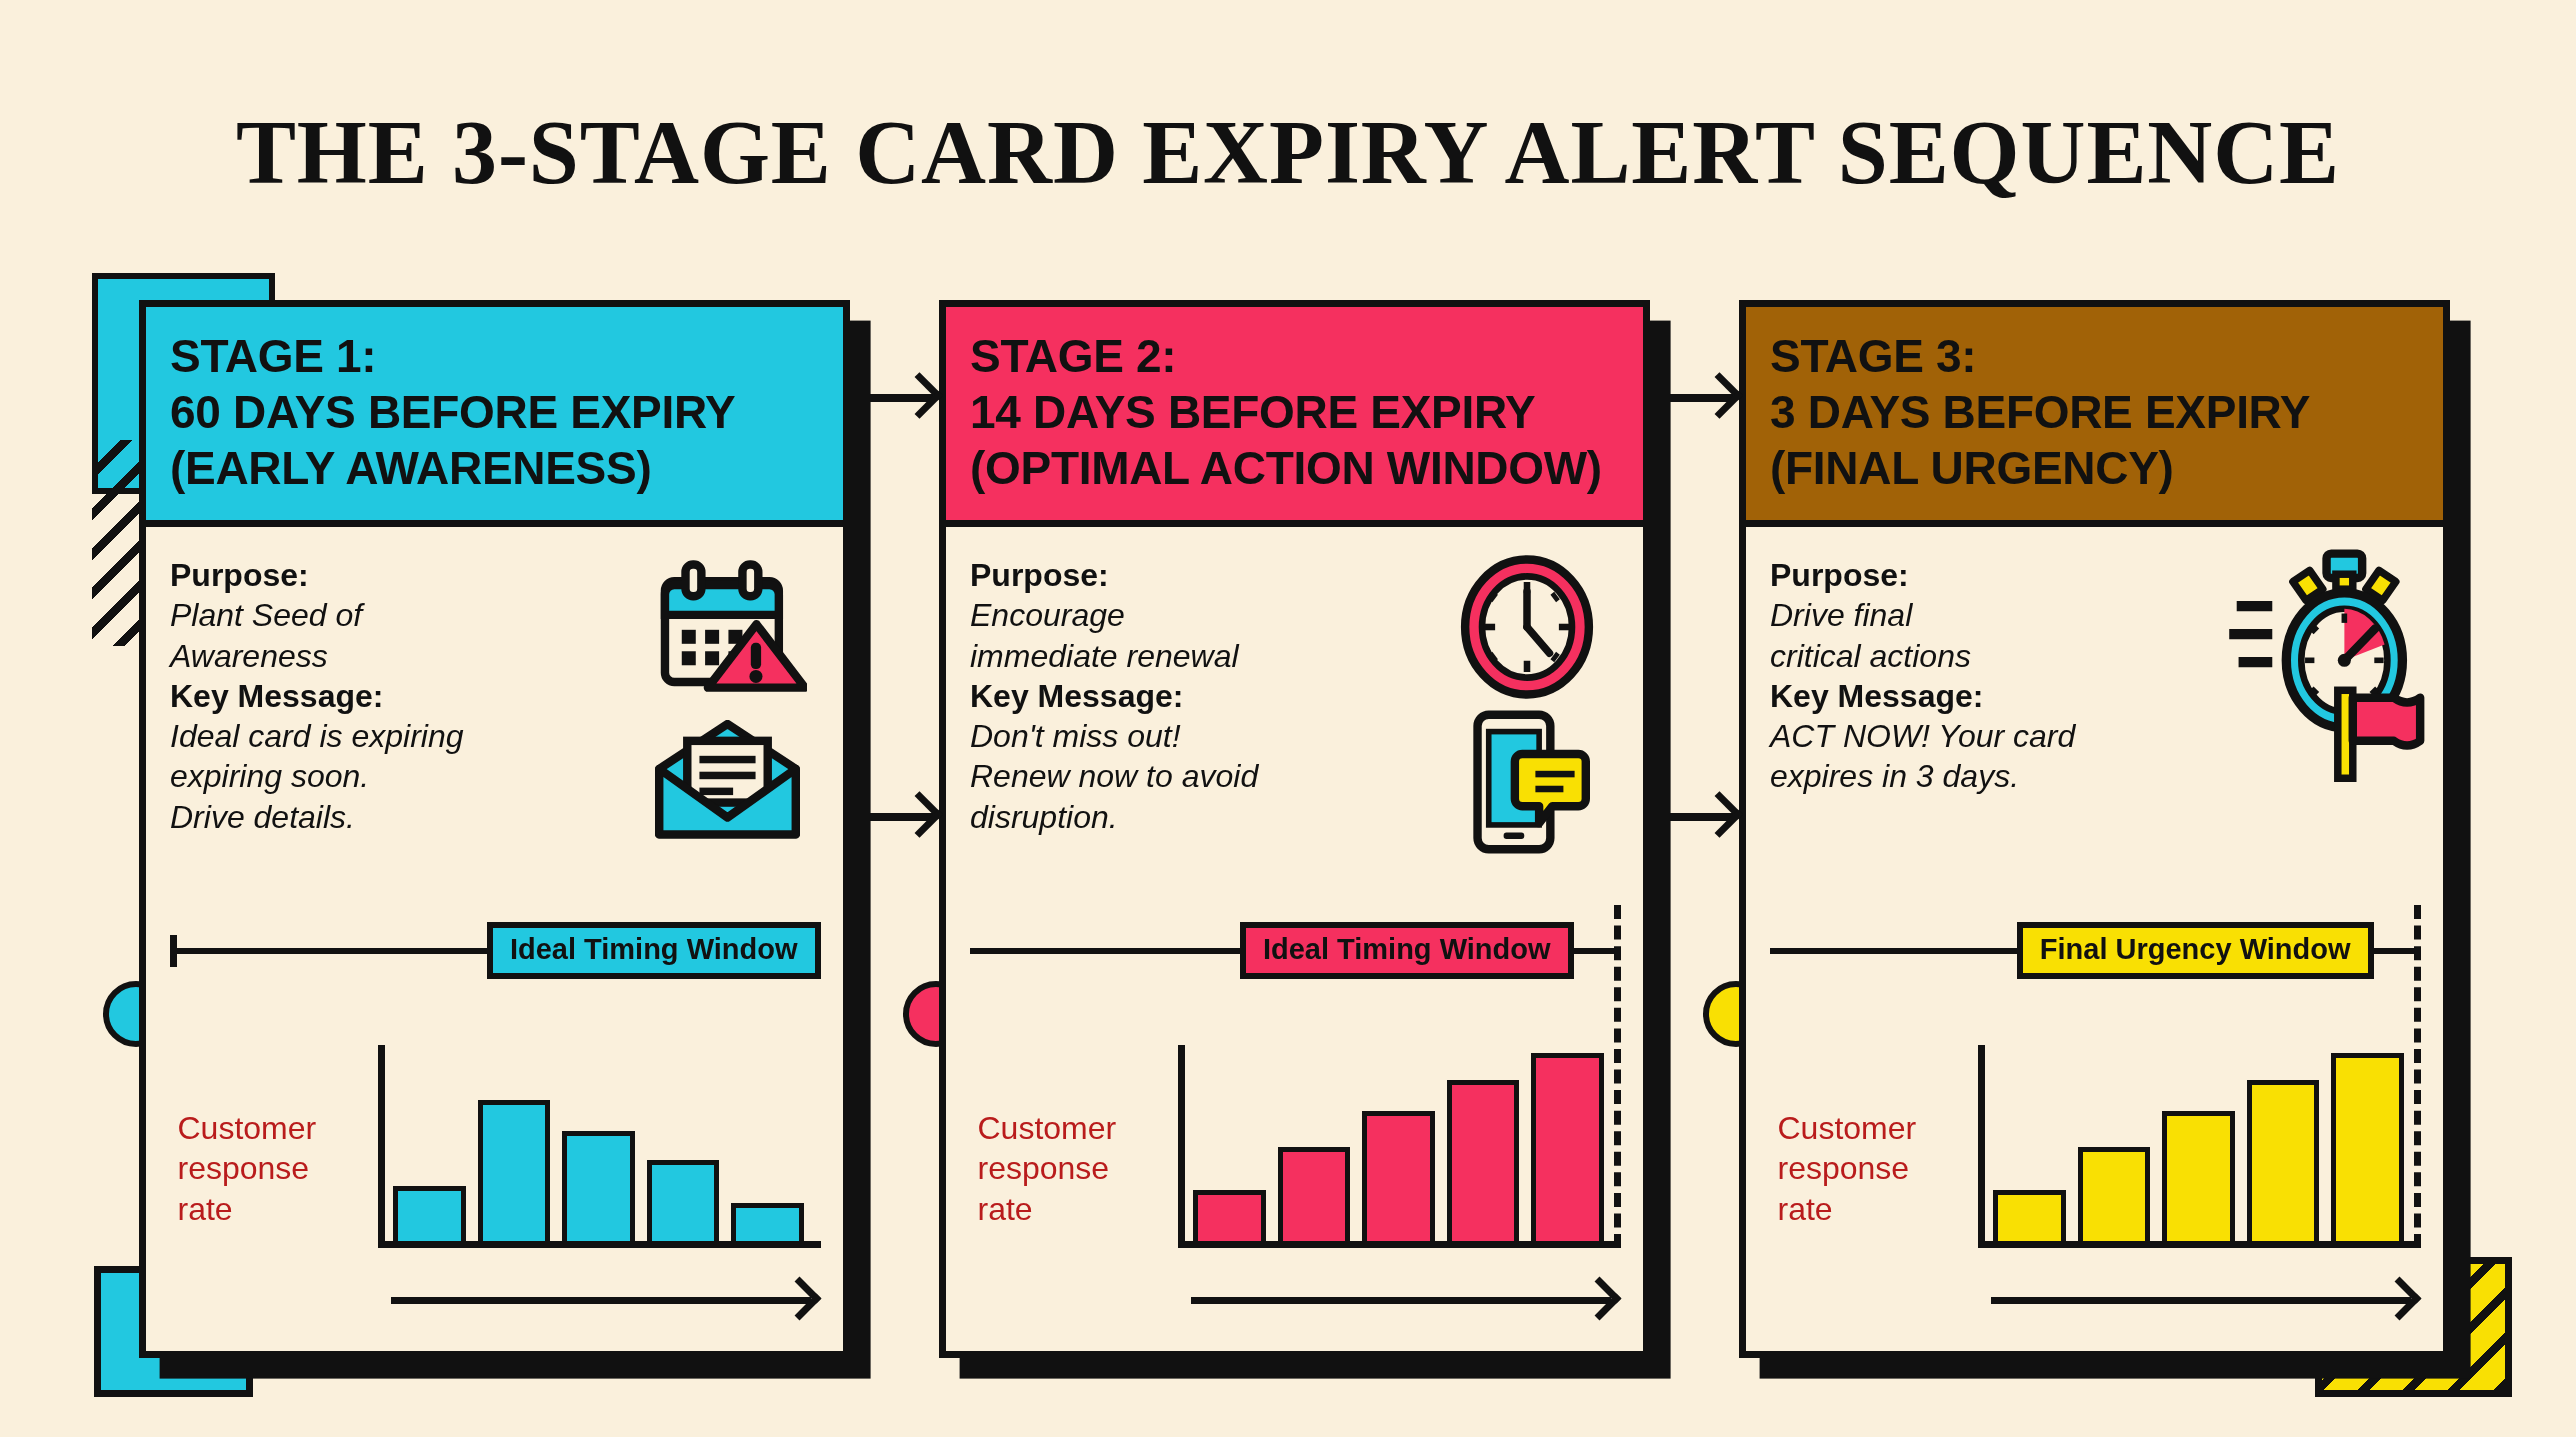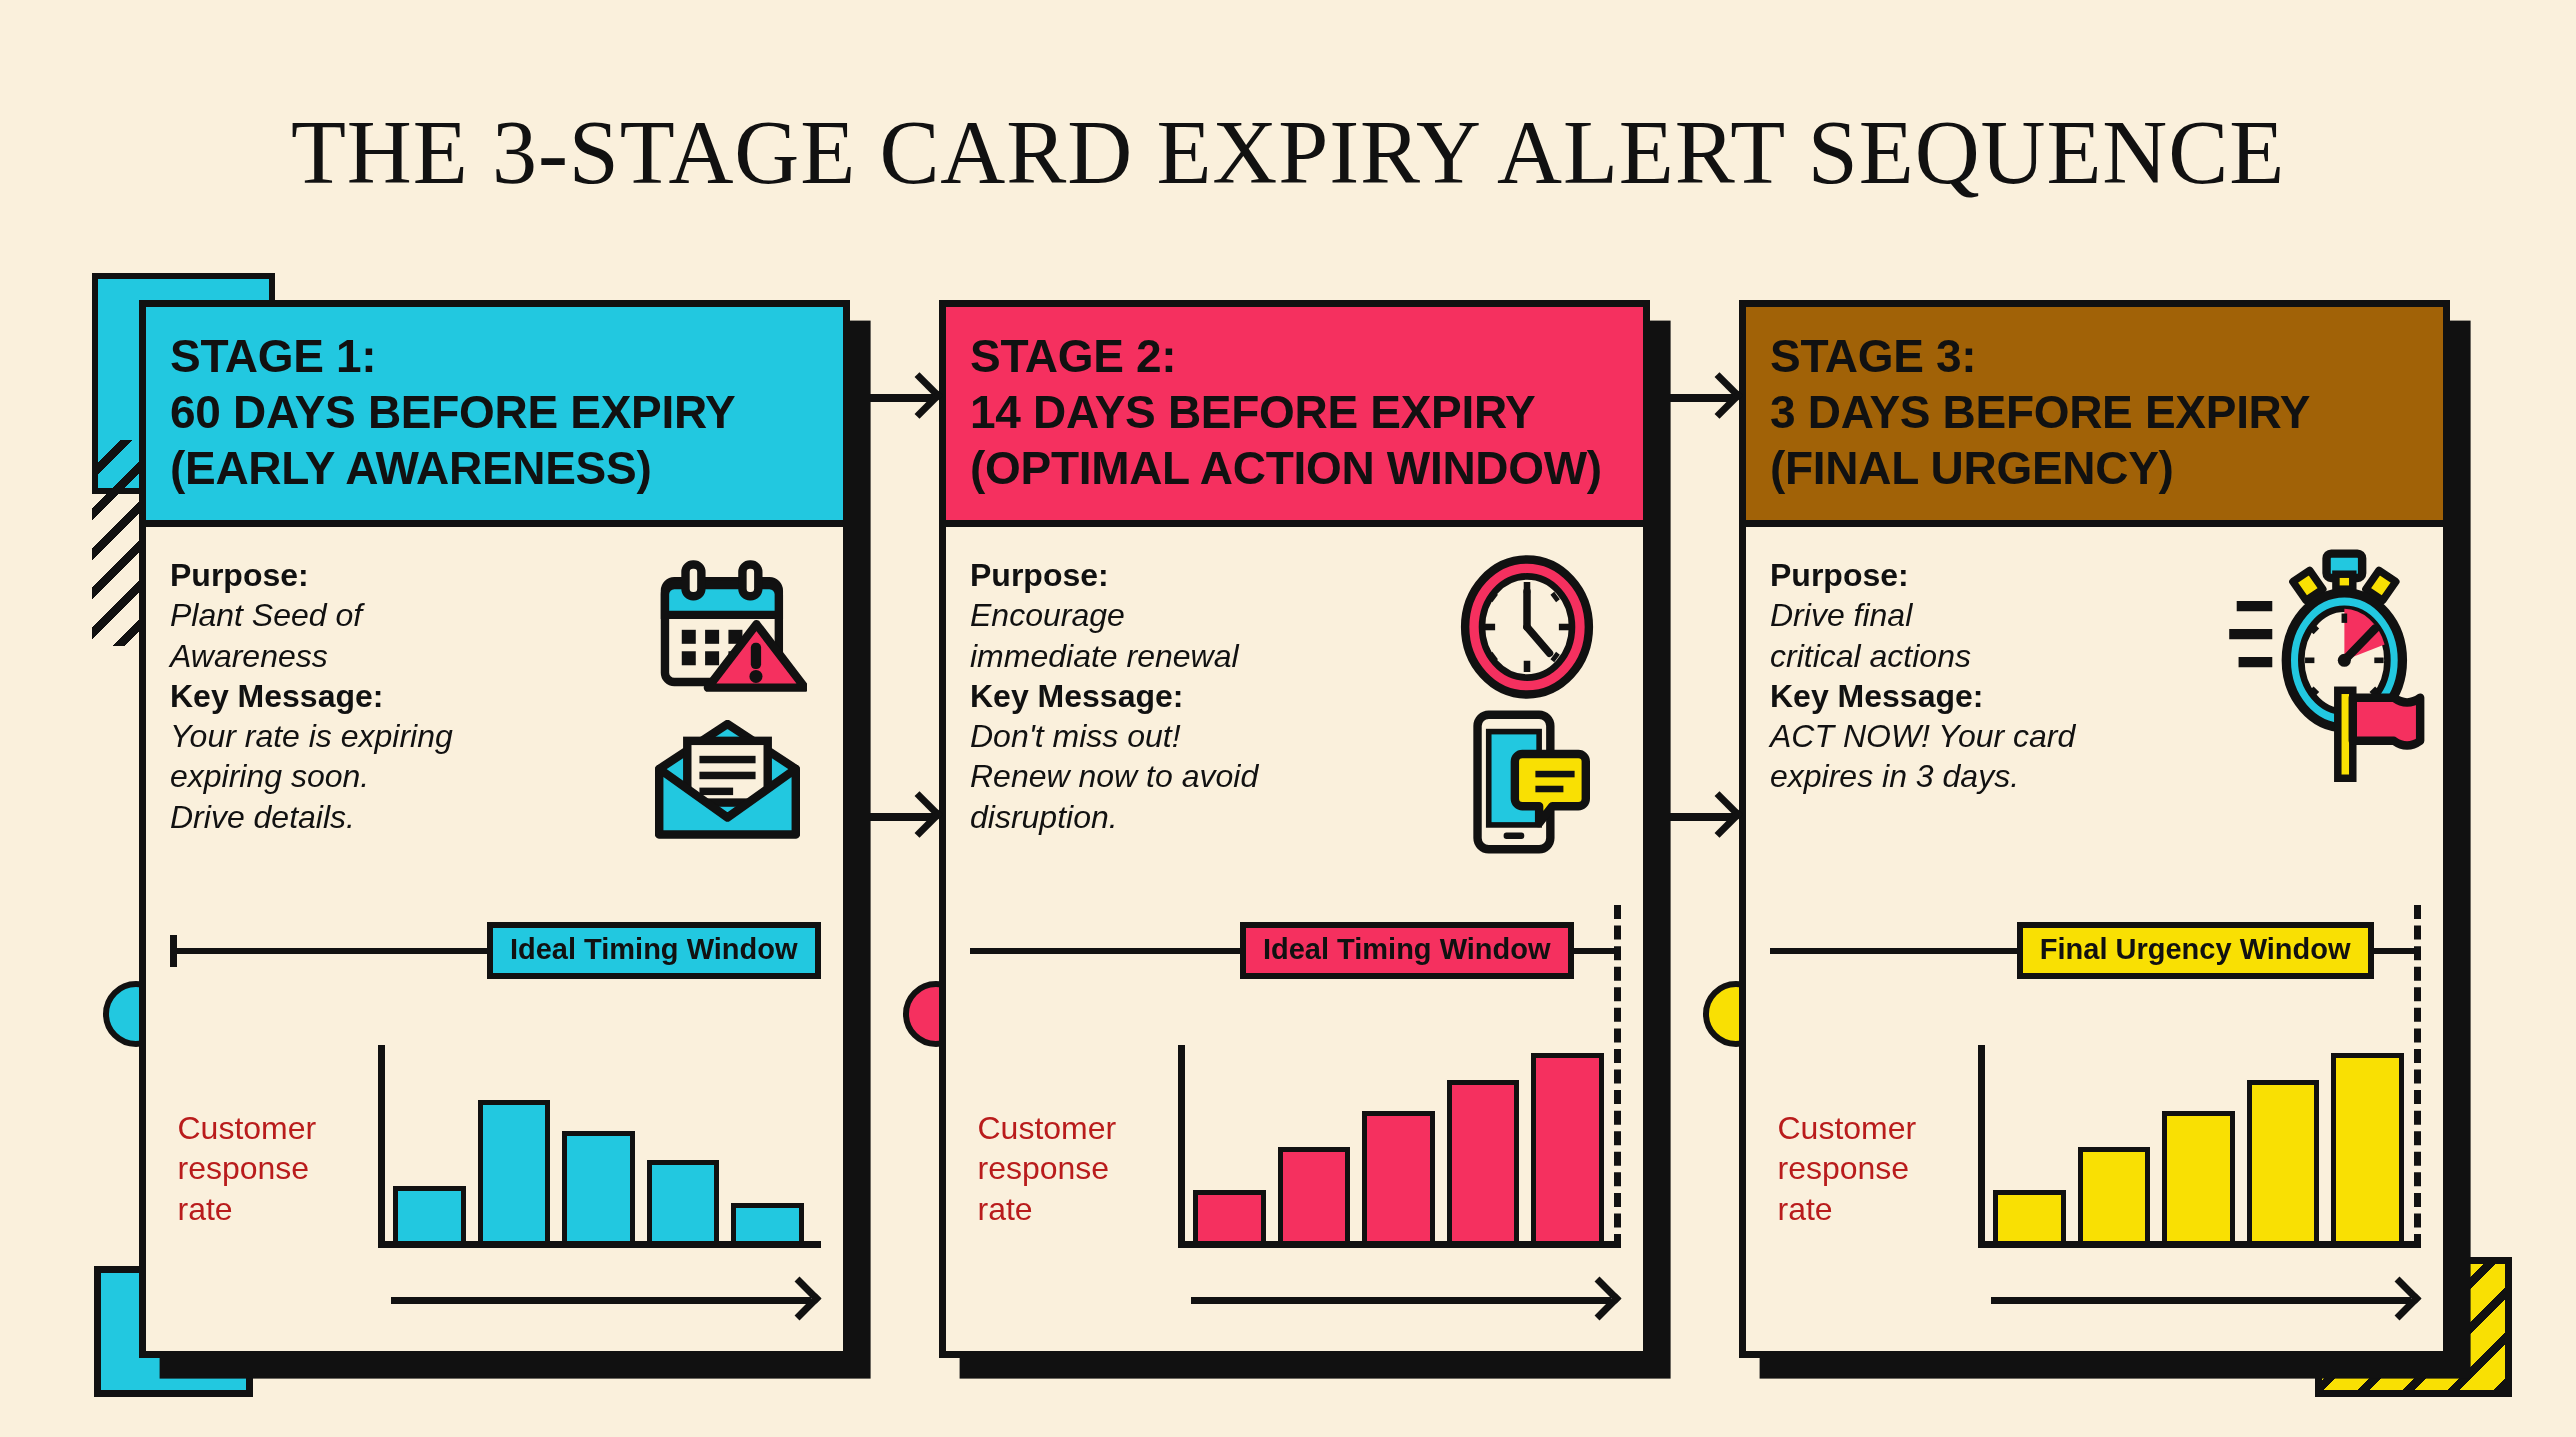--- a/index.html
+++ b/index.html
@@ -10,21 +10,21 @@
     position:relative;
     overflow:hidden;
   }
 
   
   #page-title {
     position:absolute;
     top:101px; left:0; width:100%;
     text-align:center;
     font-family:"Liberation Serif", serif;
-    font-weight:400;
+    font-weight:700;
     font-size:90px;
     letter-spacing:0.9px;
     color:#111111;
     white-space:nowrap;
   }
 
   
   .deco { position:absolute; }
 
   
@@ -250,21 +250,21 @@
           <div class="blk">
             <div class="blk-label">Purpose:</div>
             <div class="blk-text">
               <span>Plant Seed of</span>
               <span>Awareness</span>
             </div>
           </div>
           <div class="blk">
             <div class="blk-label">Key Message:</div>
             <div class="blk-text">
-              <span>Your rate is expiring</span>
+              <span>Ideal card is expiring</span>
               <span>expiring soon.</span>
               <span>Drive details.</span>
             </div>
           </div>
         </div>
 
         <div class="icon-col">
           <div class="icon-slot-1">
             <svg class="ic" width="159" height="140" viewBox="0 0 170 150">
               <rect x="18" y="26" width="122" height="108" rx="10" fill="#FAF0DC" stroke="#111" stroke-width="9"></rect>

